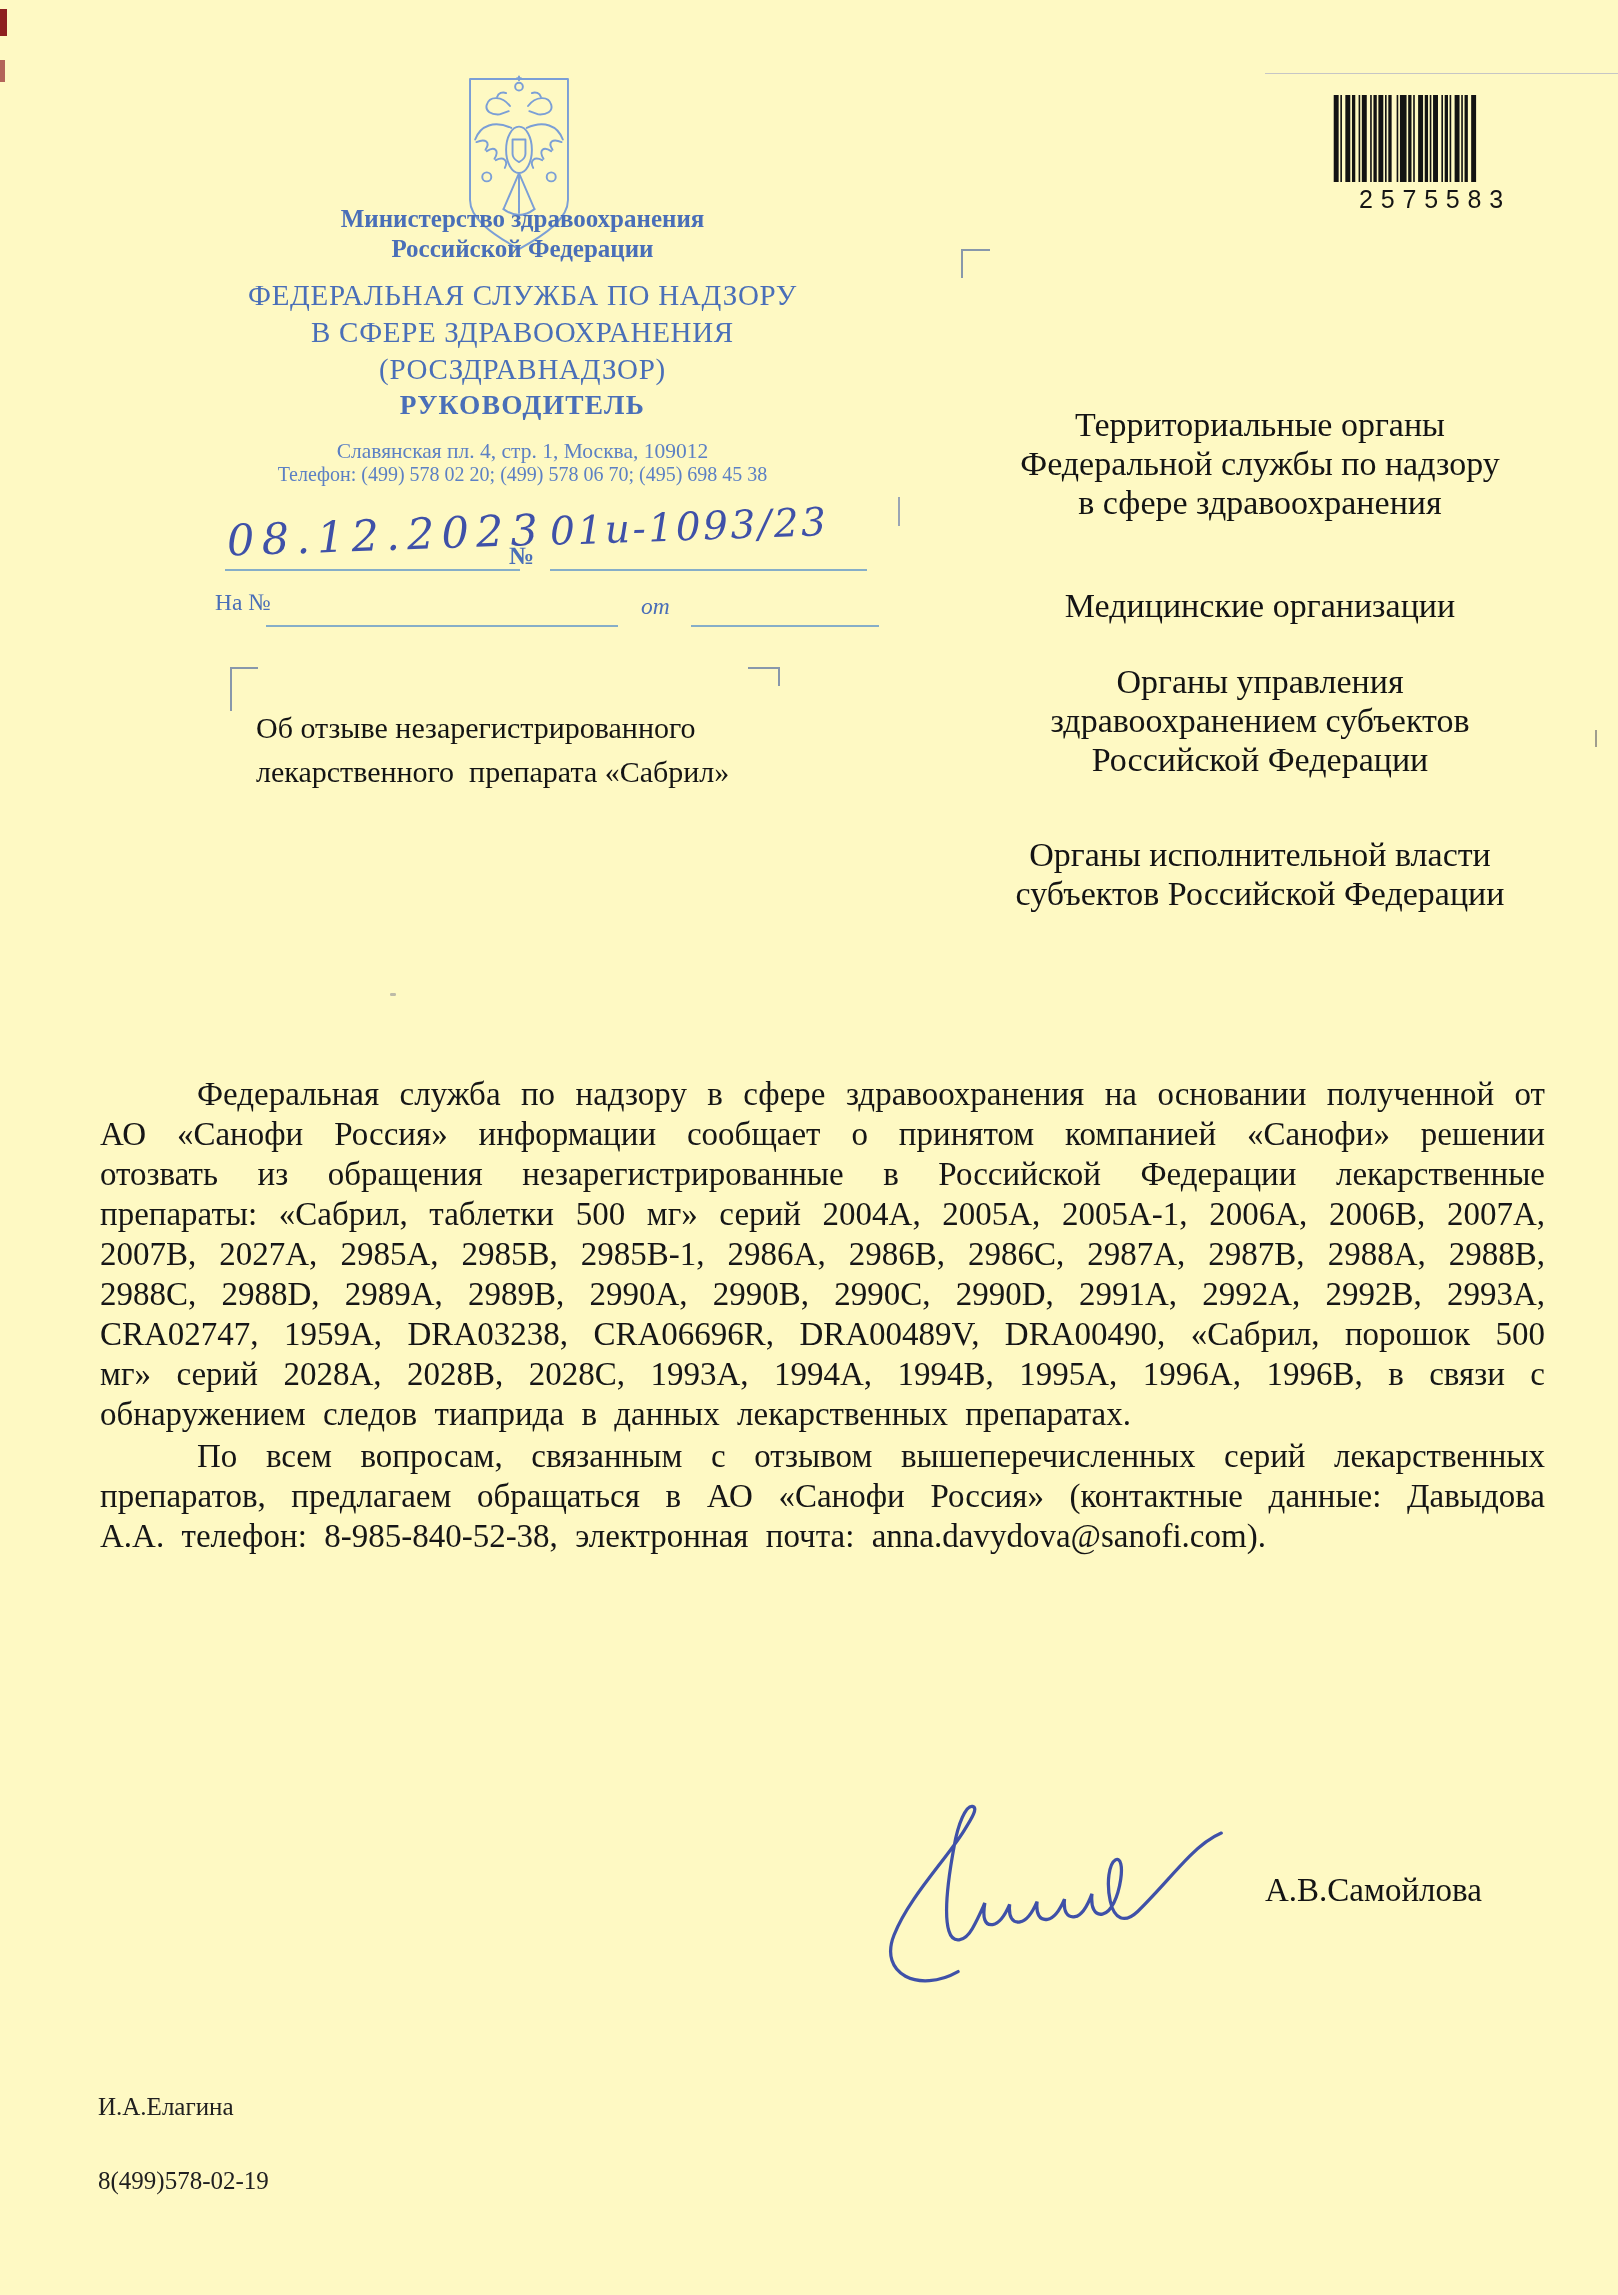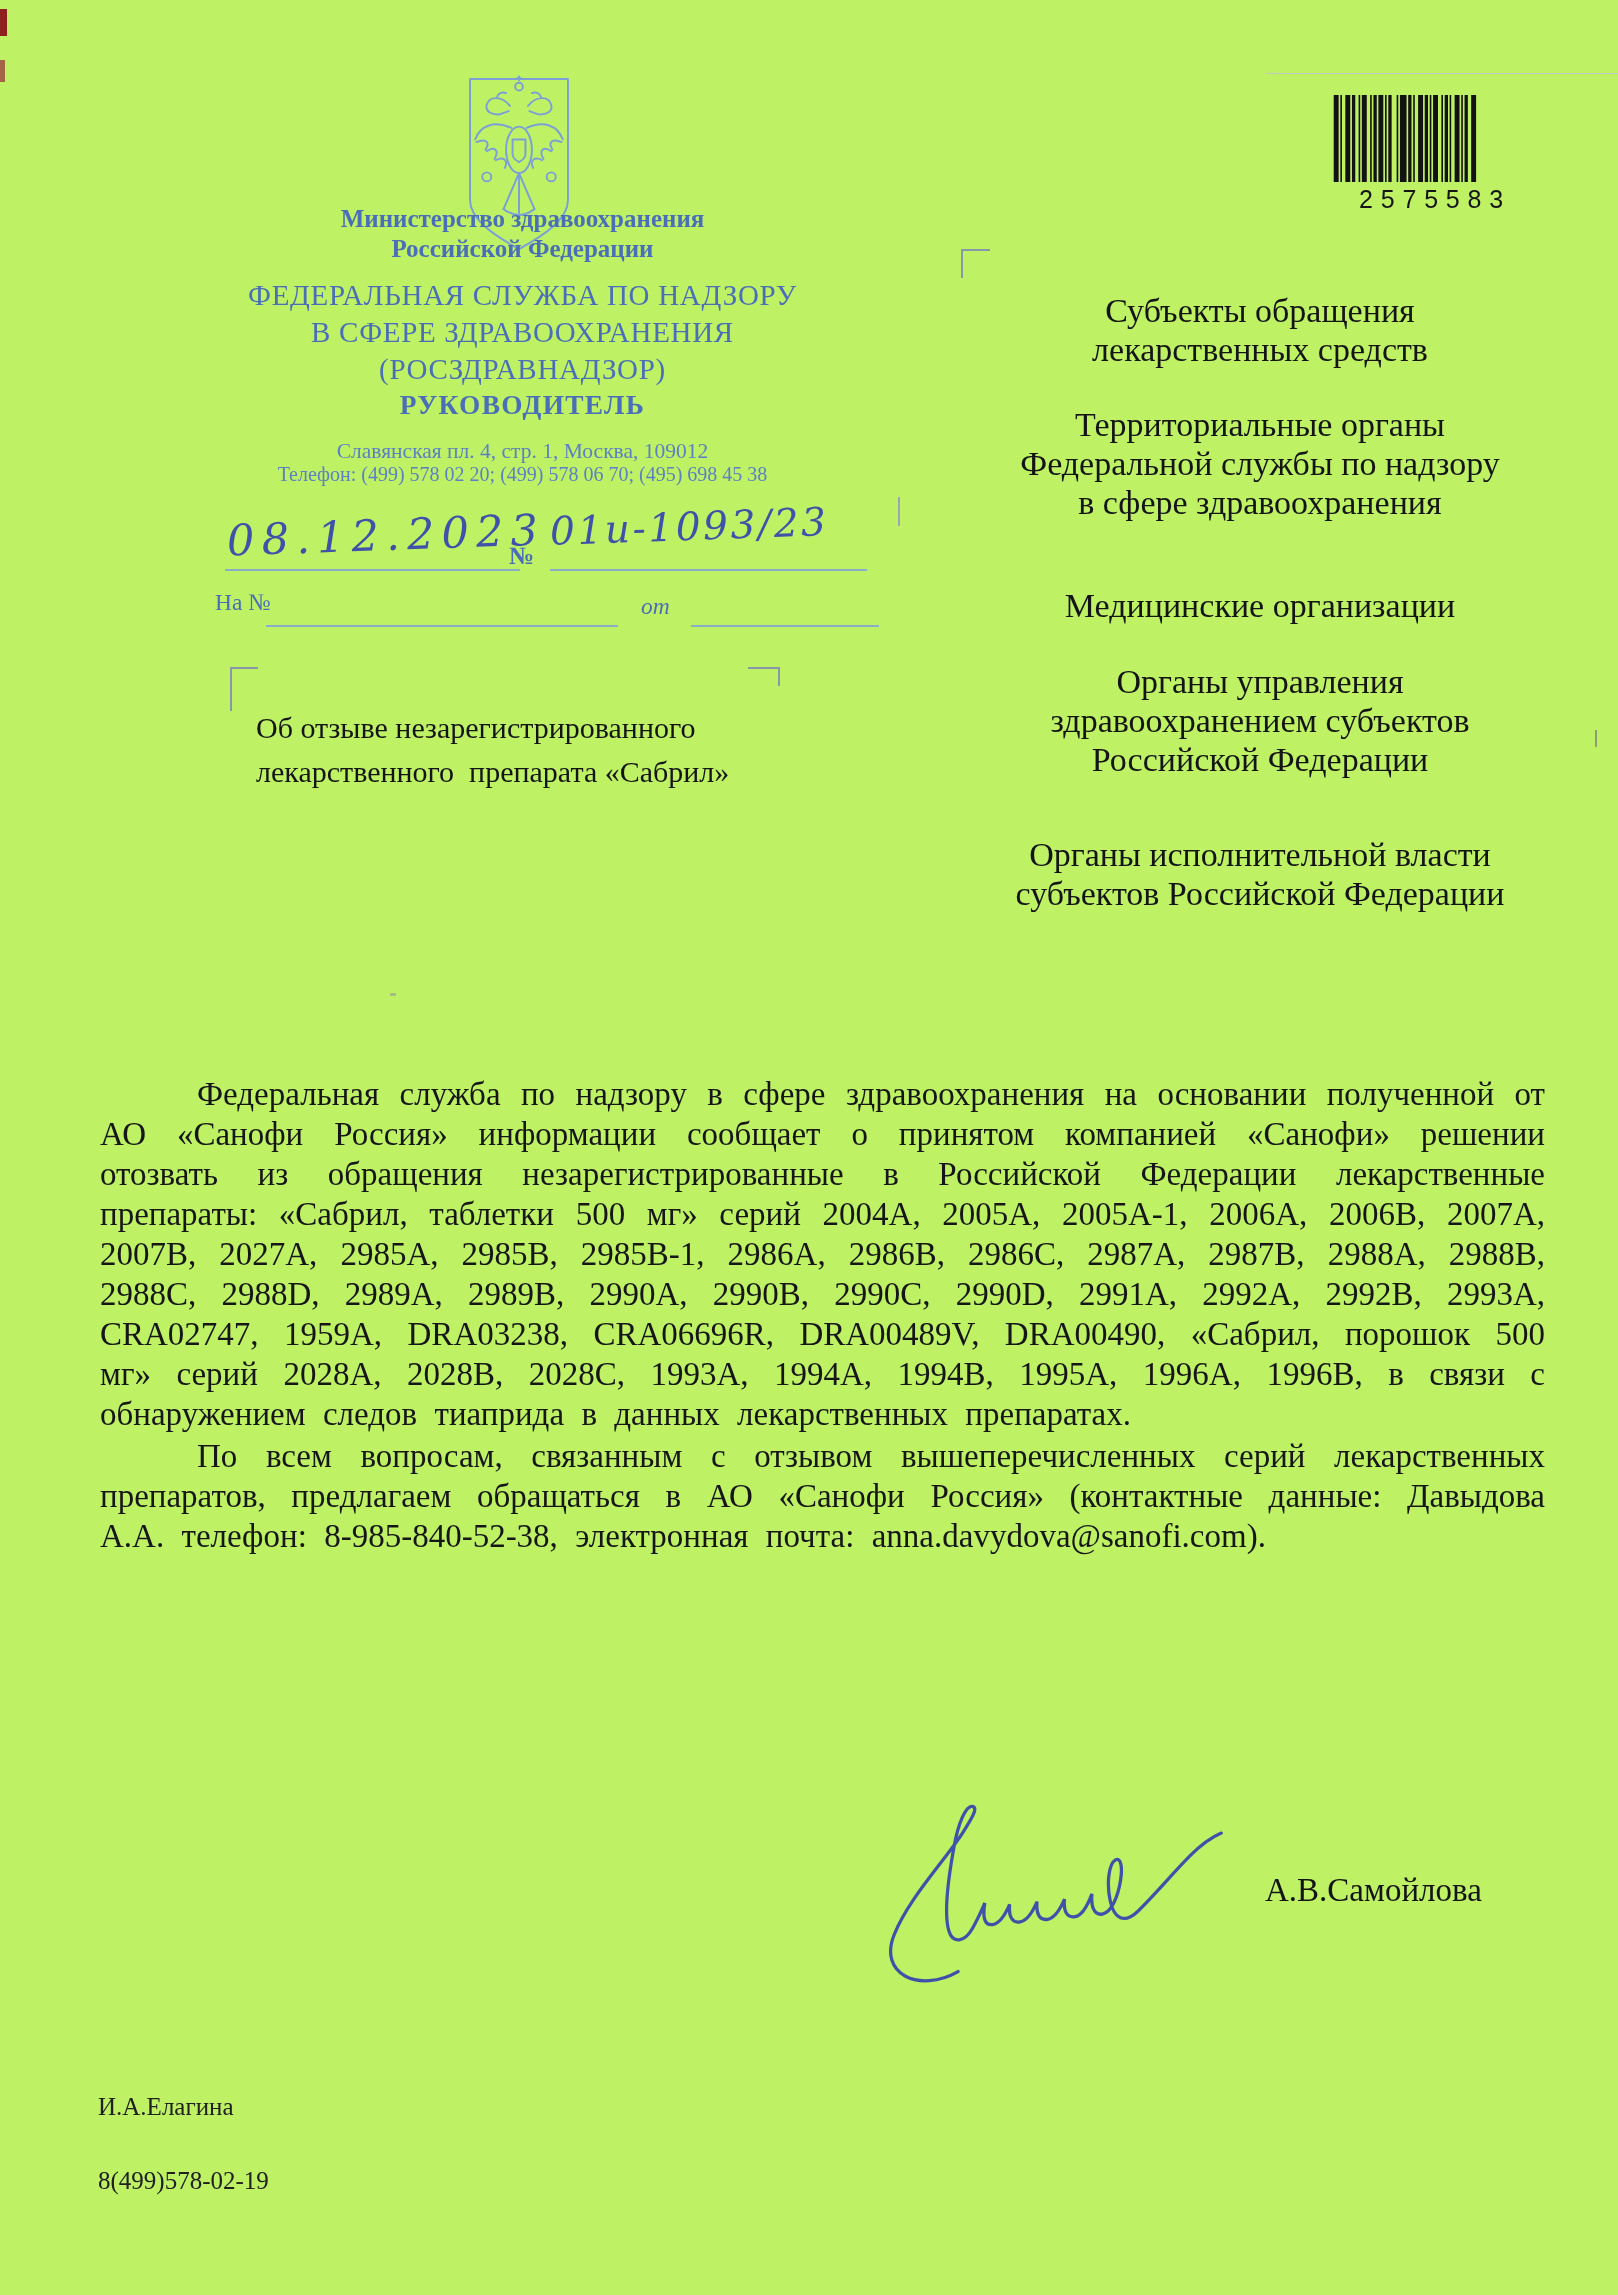--- a/index.html
+++ b/index.html
@@ -1,19 +1,19 @@
 <!DOCTYPE html>
 <html lang="ru" style="font-size:10.4px"><head>
 <meta charset="utf-8">
 <style>
   html,body{margin:0;padding:0;background:#d9d9d9;}
   .page{
     position:relative;
     width:1619px;height:2295px;
-    background:#bef264;
+    background:#fef9c3;
     font-family:"Liberation Serif", serif;
     color:#1f1f1f;
     overflow:hidden;
   }
   .abs{position:absolute;}
   
   .lh{color:#4a6fb8;text-align:center;}
   .lh-col{left:196px;width:653px;}
   .ministry{top:204px;font-size:25px;font-weight:bold;line-height:30px;white-space:pre-line;}
   .service{top:277px;font-size:29px;font-weight:normal;line-height:37px;letter-spacing:0.7px;white-space:pre-line;}
@@ -163,22 +163,20 @@
   <div class="abs na-label">На №</div>
   <div class="abs ot-label">от</div>
   <div class="abs rule rule-na"></div>
   <div class="abs rule rule-ot"></div>
 
   <div class="abs corner c-recip"></div>
   <div class="abs corner c-subj-l"></div>
   <div class="abs corner c-subj-r"></div>
   <div class="abs tick-v"></div>
 
-  <div class="abs recipient r1">Субъекты обращения
-лекарственных средств</div>
   <div class="abs recipient r2">Территориальные органы
 Федеральной службы по надзору
 в сфере здравоохранения</div>
   <div class="abs recipient r3">Медицинские организации</div>
   <div class="abs recipient r4">Органы управления
 здравоохранением субъектов
 Российской Федерации</div>
   <div class="abs recipient r5">Органы исполнительной власти
 субъектов Российской Федерации</div>
 

